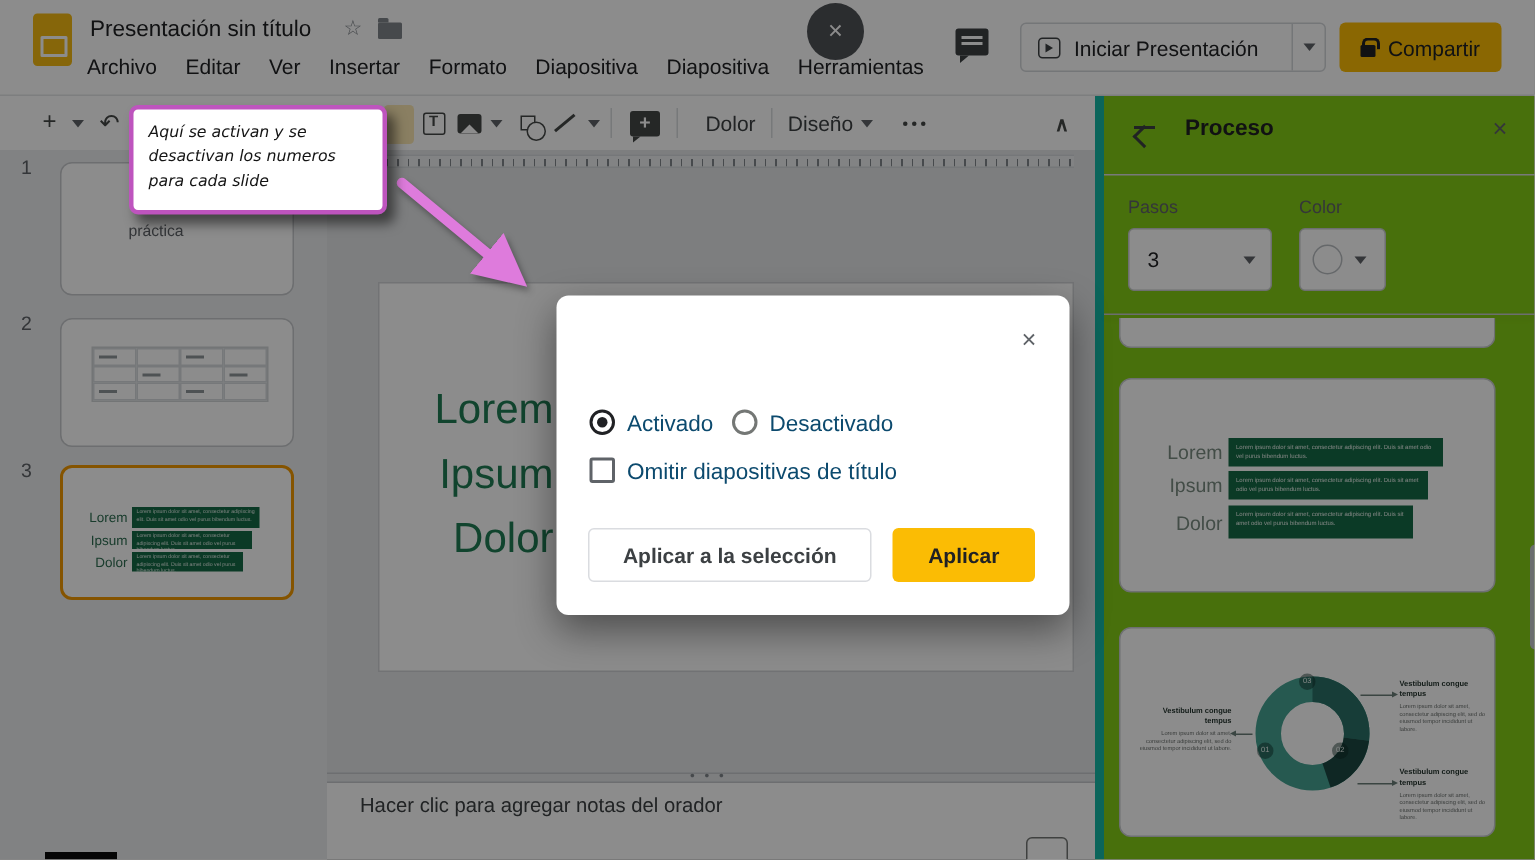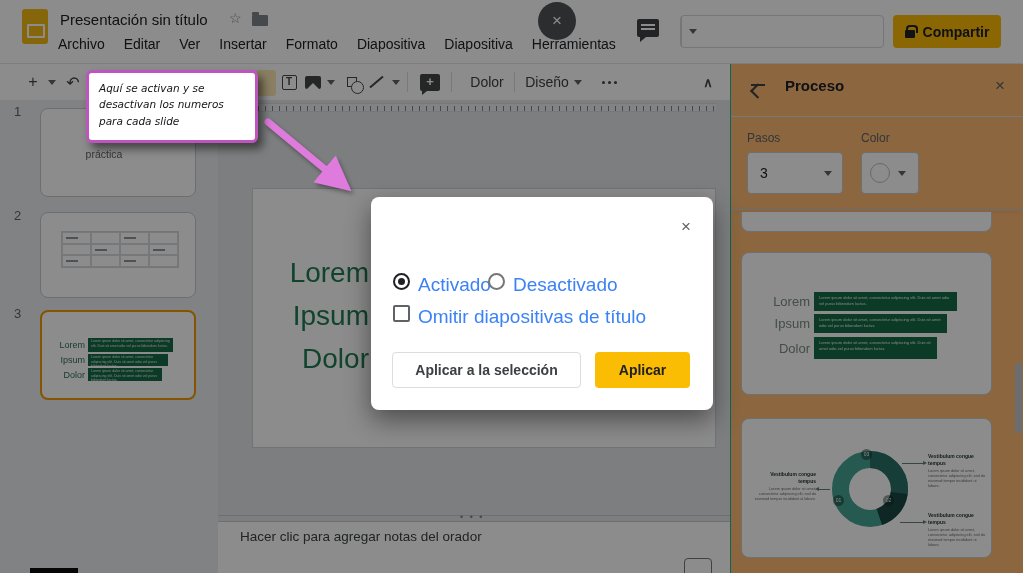--- a/index.html
+++ b/index.html
@@ -20,21 +20,21 @@
   .close-circle { left:538px; top:2px; width:38px; height:38px; border-radius:50%; background:#4F5256; color:#fff; font-size:17px; text-align:center; line-height:38px; z-index:3; }
   .tb-comment { left:637px; top:19px; width:22px; height:18px; background:#3C4043; border-radius:2px; }
   .tb-comment::before { content:""; position:absolute; left:3px; bottom:-5px; border-left:6px solid #3C4043; border-bottom:5px solid transparent; }
   .tb-comment::after { content:""; position:absolute; left:4px; top:5px; width:14px; height:2px; background:#fff; box-shadow:0 4px 0 #fff; }
   .present-btn { left:680px; top:15px; width:204px; height:33px; border:1px solid #D4D7DA; border-radius:4px; background:#fff; display:flex; align-items:center; }
   .present-main { flex:1; display:flex; align-items:center; gap:9px; padding-left:11px; font-size:14px; color:#202124; }
   .play-box { width:15px; height:14px; border:1.5px solid #3C4043; border-radius:3px; position:relative; }
   .play-box::after { content:""; position:absolute; left:4px; top:3px; border-left:5px solid #3C4043; border-top:3px solid transparent; border-bottom:3px solid transparent; }
   .present-caret { width:22px; align-self:stretch; border-left:1px solid #D4D7DA; display:flex; align-items:center; justify-content:center; }
   .caret-dn { width:0; height:0; border-left:4px solid transparent; border-right:4px solid transparent; border-top:5px solid #5F6368; }
-  .share-btn { left:893px; top:15px; width:108px; height:33px; background:#FBBC04; border-radius:4px; display:flex; align-items:center; justify-content:center; gap:8px; font-size:14px; color:#202124; font-weight:bold; }
+  .share-btn { left:893px; top:15px; width:108px; height:33px; background:#FBBC04; border-radius:4px; display:flex; align-items:center; justify-content:center; gap:8px; font-size:14px; color:#202124; font-weight:normal; }
   .lock-icon { width:10px; height:8px; background:#202124; border-radius:1px; position:relative; margin-top:4px; }
   .lock-icon::before { content:""; position:absolute; left:1px; top:-5px; width:8px; height:6px; border:2px solid #202124; border-bottom:none; border-radius:4px 4px 0 0; }
 
   
   .toolbar { left:0; top:64px; width:730px; height:36px; background:#fff; z-index:2; display:flex; align-items:center; color:#444746; }
   .ti { position:absolute; top:0; height:36px; display:flex; align-items:center; justify-content:center; }
   .glyph { font-size:16px; color:#444746; }
   .tsep { width:1px; height:20px; background:#D9DCDF; }
   .tan-hl { left:256px; top:70px; width:20px; height:26px; background:#FCE8B2; border-radius:3px; z-index:2; }
   .tbx-icon { width:15px; height:15px; border:1.5px solid #444746; border-radius:2px; font-size:10px; font-weight:bold; color:#444746; text-align:center; line-height:12px; }
@@ -72,21 +72,21 @@
   .page { position:absolute; left:34px; top:88px; width:464px; height:260px; background:#fff; border:1px solid #CFD2D5; }
   .page-words { position:absolute; left:30px; top:62px; width:86px; text-align:right; font-size:28px; line-height:43px; color:var(--green-text); }
   .canvas-divider { left:218px; top:515px; width:512px; height:7px; background:#E3E5E8; border-top:1px solid #C6C9CC; border-bottom:1px solid #C6C9CC; }
   .resize-dots { left:460px; top:512px; font-size:9px; color:#80868B; letter-spacing:2px; z-index:2; }
   .notes { left:218px; top:522px; width:512px; height:48px; background:#fff; }
   .notes-text { position:absolute; left:22px; top:7px; font-size:13.5px; color:#3C4043; }
   .notes-btn { position:absolute; left:466px; top:36px; width:28px; height:20px; border:1.5px solid #747775; border-radius:4px; background:#fff; }
   .black-bar { left:30px; top:568px; width:48px; height:5px; background:#060606; z-index:60; }
 
   
-  .panel { left:730px; top:64px; width:293px; height:509px; background:#fdba74; border-left:1px solid #14b8a6; }
+  .panel { left:730px; top:64px; width:293px; height:509px; background:#84cc16; border-left:6px solid #14b8a6; }
   .panel-header { position:absolute; left:0; top:0; width:100%; height:53px; border-bottom:1px solid #DADDE0; }
   .back-arrow { position:absolute; left:20px; top:20px; width:14px; height:2px; background:#3C4043; }
   .back-arrow::before { content:""; position:absolute; left:-1px; top:-4px; width:9px; height:9px; border-left:2px solid #3C4043; border-bottom:2px solid #3C4043; transform:rotate(45deg); transform-origin:left bottom; }
   .panel-title { position:absolute; left:54px; top:13px; font-size:15px; font-weight:bold; color:#202124; }
   .panel-close { position:absolute; right:18px; top:12px; font-size:17px; color:#5F6368; }
   .fld-label { position:absolute; font-size:12px; color:#5F6368;text-align:center; }
   .dd { position:absolute; height:42px; border:1px solid #C8CBCE; border-radius:4px; background:#fff; display:flex; align-items:center; }
   .dd-val { font-size:14px; color:#202124; margin-left:12px; flex:1; }
   .color-swatch { width:20px; height:20px; border-radius:50%; border:1.5px solid #B9BDC1; margin-left:8px; margin-right:8px; }
   .panel-scroll-edge { position:absolute; left:0; top:145px; width:100%; border-top:1px solid #C5C8CB; box-shadow:0 2px 4px rgba(0,0,0,.12); }
@@ -108,21 +108,21 @@
   .scrim { left:0; top:0; width:1023px; height:573px; background:rgba(0,0,0,0.45); z-index:50; }
 
   
   .dialog { left:371px; top:197px; width:342px; height:213px; background:#fff; border-radius:8px; box-shadow:0 10px 26px rgba(0,0,0,.45); z-index:60; }
   .dlg-title { position:absolute; left:23px; top:18px; font-size:21px; color:#3C4043; }
   .dlg-close { position:absolute; right:22px; top:20px; font-size:17px; color:#5F6368; }
   .radio { position:absolute; width:17px; height:17px; border-radius:50%; }
   .radio.on { border:2px solid #202124; }
   .radio.on::after { content:""; position:absolute; left:3px; top:3px; width:7px; height:7px; border-radius:50%; background:#202124; }
   .radio.off { border:2px solid #747775; }
-  .dlg-lbl { position:absolute; font-size:19px; color:#3b82f6; }
+  .dlg-lbl { position:absolute; font-size:15px; color:#0c4a6e; }
   .checkbox { position:absolute; left:22px; top:108px; width:17px; height:17px; border:2px solid #5F6368; border-radius:2px; background:#fff; }
   .dlg-btn { position:absolute; top:155px; height:36px; border-radius:4px; font-size:14px; display:flex; align-items:center; justify-content:center; font-weight:bold; }
   .btn-outline { left:21px; width:189px; border:1px solid #DADCE0; background:#fff; color:#3C4043; }
   .btn-yellow { left:224px; width:95px; background:#FBBC04; color:#202124; }
 
   
   .callout { left:86px; top:70px; width:172px; height:73px; background:#fff; border:3px solid #BE54BE; border-radius:6px; box-shadow:5px 6px 8px rgba(0,0,0,.5); z-index:70; padding:7px 10px; }
   .callout-text { font-family:"DejaVu Sans", sans-serif; font-style:italic; font-size:10.5px; line-height:1.55; color:#141414; }
   .annot-arrow { left:252px; top:108px; z-index:65; filter:drop-shadow(2px 3px 2px rgba(0,0,0,.35)); }
 
@@ -144,20 +144,24 @@
       <span>Ver</span>
       <span>Insertar</span>
       <span>Formato</span>
       <span>Diapositiva</span>
       <span>Diapositiva</span>
       <span>Herramientas</span>
     </div>
     <div class="abs close-circle">×</div>
     <div class="abs tb-comment"></div>
     <div class="abs present-btn">
+      <div class="present-main">
+        <div class="play-box"></div>
+        <span>Iniciar Presentación</span>
+      </div>
       <div class="present-caret">
           <div class="caret-dn"></div>
         </div>
     </div>
     <div class="abs share-btn">
       <div class="lock-icon"></div>
       <span>Compartir</span>
     </div>
   </div>
 

